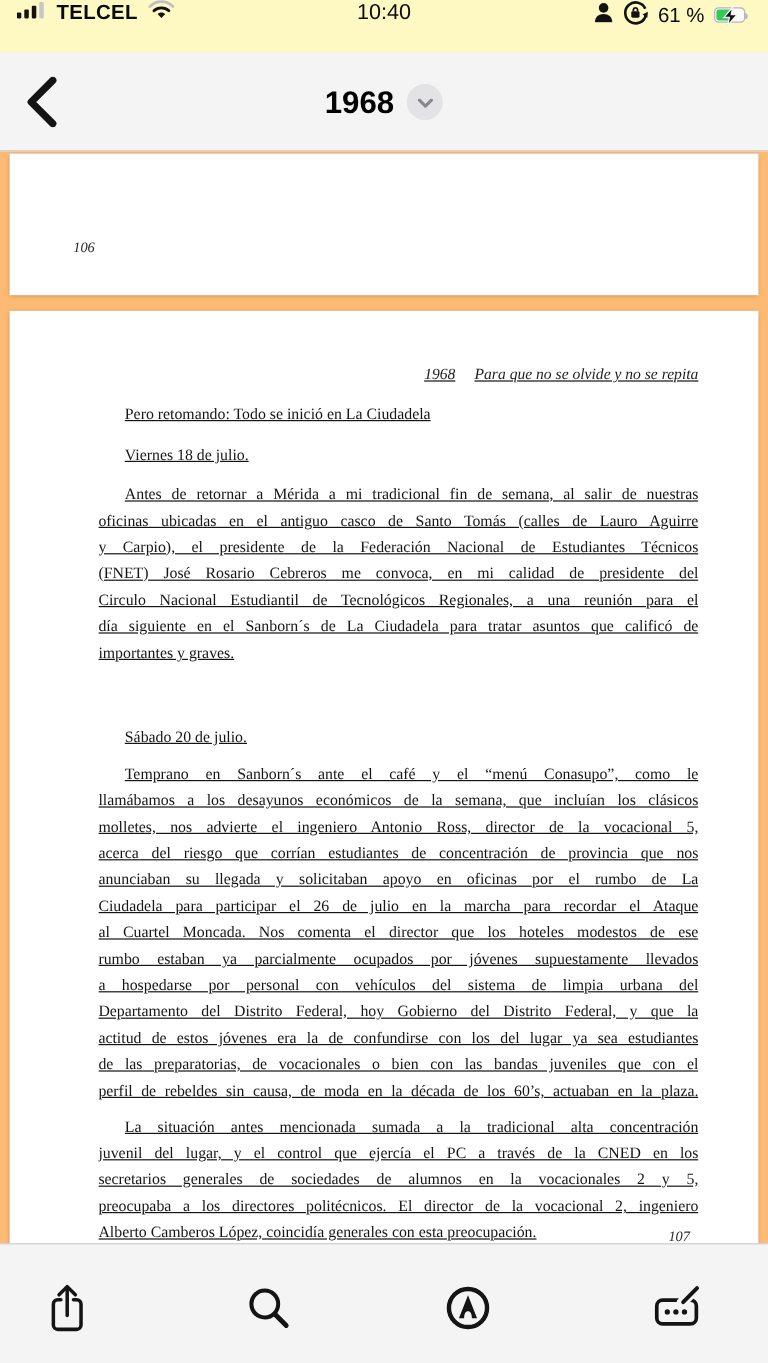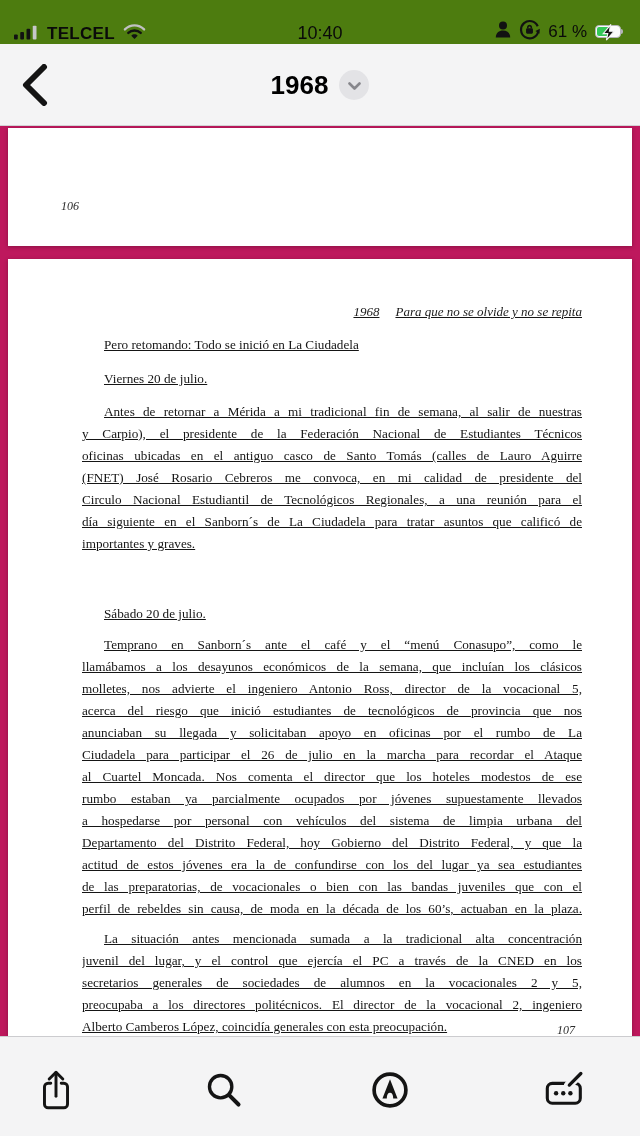--- a/index.html
+++ b/index.html
@@ -3,22 +3,22 @@
 <meta charset="utf-8">
 <style>
   html,body{margin:0;padding:0;}
   .screen{
     position:relative;width:640px;height:1136px;overflow:hidden;
     background:#e6e6e8;font-family:"Liberation Sans",sans-serif;
     -webkit-font-smoothing:antialiased;
   }
   
   .status-bar{
-    position:absolute;top:0;left:0;right:0;height:44px;background:#4d7c0f;
-    display:flex;align-items:flex-end;justify-content:space-between;
+    position:absolute;top:0;left:0;right:0;height:44px;background:#fef9c3;
+    display:flex;align-items:flex-start;justify-content:space-between;
     padding:0 14px;box-sizing:border-box;z-index:30;
   }
   .sb-left,.sb-right{display:flex;align-items:center;gap:8px;}
   .carrier{font-size:17px;font-weight:700;color:#0a0a0a;letter-spacing:.3px;}
   .sb-time{
     position:absolute;left:0;right:0;text-align:center;
     font-size:18px;font-weight:400;color:#0a0a0a;pointer-events:none;
   }
   .pct{font-size:17px;font-weight:500;color:#0a0a0a;}
   .battery{position:relative;width:31px;height:14px;}
@@ -29,21 +29,21 @@
   
   .nav-bar{
     position:absolute;top:44px;left:0;right:0;height:82px;background:#f4f4f5;
     border-bottom:1px solid #d2d2d4;box-sizing:border-box;z-index:25;
   }
   .back-btn{position:absolute;left:10px;top:18px;width:48px;height:48px;display:flex;align-items:center;justify-content:center;background:none;border:none;padding:0;}
   .title-wrap{position:absolute;left:0;right:0;top:0;height:82px;display:flex;align-items:center;justify-content:center;gap:11px;}
   .book-title{font-size:26px;font-weight:700;color:#000;}
   .title-menu-btn{width:30px;height:30px;border-radius:50%;background:#e3e3e6;border:none;display:flex;align-items:center;justify-content:center;padding:0;}
   
-  .reading-area{position:absolute;top:126px;left:0;right:0;bottom:0;background:#be185d;}
+  .reading-area{position:absolute;top:126px;left:0;right:0;bottom:0;background:#fdba74;}
   .page-card{
     position:absolute;left:8px;right:8px;background:#ffffff;
     box-shadow:0 1px 4px rgba(0,0,0,.28);
   }
   .page-card.prev{top:2px;height:118px;}
   .page-card.current{top:133px;height:781px;padding:42px 50px 0 74px;box-sizing:border-box;text-decoration:underline;}
   .page-num{position:absolute;font-family:"Liberation Serif",serif;font-style:italic;font-size:12px;color:#2b2b2b;}
   .page-num.prev-num{left:53px;top:71px;}
   .page-num.cur-num{right:57px;top:764px;text-align:center;}
   .book-text{font-family:"Liberation Serif",serif;font-size:13.2px;color:#151515;}
@@ -149,36 +149,36 @@
 
     <div class="page-card prev">
       <span class="page-num prev-num">106</span>
     </div>
 
     <div class="page-card current book-text">
       <div class="running-header">
         <span class="rh-book">1968</span><span>Para que no se olvide y no se repita</span>
       </div>
       <div class="single-line l-pero">Pero retomando: Todo se inició en La Ciudadela</div>
-      <div class="single-line l-viernes">Viernes 20 de julio.</div>
+      <div class="single-line l-viernes">Viernes 18 de julio.</div>
       <div class="para para1">
           <div class="book-line first">Antes de retornar a Mérida a mi tradicional fin de semana, al salir de nuestras</div>
+          <div class="book-line">oficinas ubicadas en el antiguo casco de Santo Tomás (calles de Lauro Aguirre</div>
           <div class="book-line">y Carpio), el presidente de la Federación Nacional de Estudiantes Técnicos</div>
-          <div class="book-line">oficinas ubicadas en el antiguo casco de Santo Tomás (calles de Lauro Aguirre</div>
           <div class="book-line">(FNET) José Rosario Cebreros me convoca, en mi calidad de presidente del</div>
           <div class="book-line">Circulo Nacional Estudiantil de Tecnológicos Regionales, a una reunión para el</div>
           <div class="book-line">día siguiente en el Sanborn´s de La Ciudadela para tratar asuntos que calificó de</div>
           <div class="book-line last">importantes y graves.</div>
         </div>
       <div class="single-line l-sabado">Sábado 20 de julio.</div>
       <div class="para para2">
           <div class="book-line first">Temprano en Sanborn´s ante el café y el “menú Conasupo”, como le</div>
           <div class="book-line">llamábamos a los desayunos económicos de la semana, que incluían los clásicos</div>
           <div class="book-line">molletes, nos advierte el ingeniero Antonio Ross, director de la vocacional 5,</div>
-          <div class="book-line">acerca del riesgo que inició estudiantes de tecnológicos de provincia que nos</div>
+          <div class="book-line">acerca del riesgo que corrían estudiantes de concentración de provincia que nos</div>
           <div class="book-line">anunciaban su llegada y solicitaban apoyo en oficinas por el rumbo de La</div>
           <div class="book-line">Ciudadela para participar el 26 de julio en la marcha para recordar el Ataque</div>
           <div class="book-line">al Cuartel Moncada. Nos comenta el director que los hoteles modestos de ese</div>
           <div class="book-line">rumbo estaban ya parcialmente ocupados por jóvenes supuestamente llevados</div>
           <div class="book-line">a hospedarse por personal con vehículos del sistema de limpia urbana del</div>
           <div class="book-line">Departamento del Distrito Federal, hoy Gobierno del Distrito Federal, y que la</div>
           <div class="book-line">actitud de estos jóvenes era la de confundirse con los del lugar ya sea estudiantes</div>
           <div class="book-line">de las preparatorias, de vocacionales o bien con las bandas juveniles que con el</div>
           <div class="book-line">perfil de rebeldes sin causa, de moda en la década de los 60’s, actuaban en la plaza.</div>
         </div>

